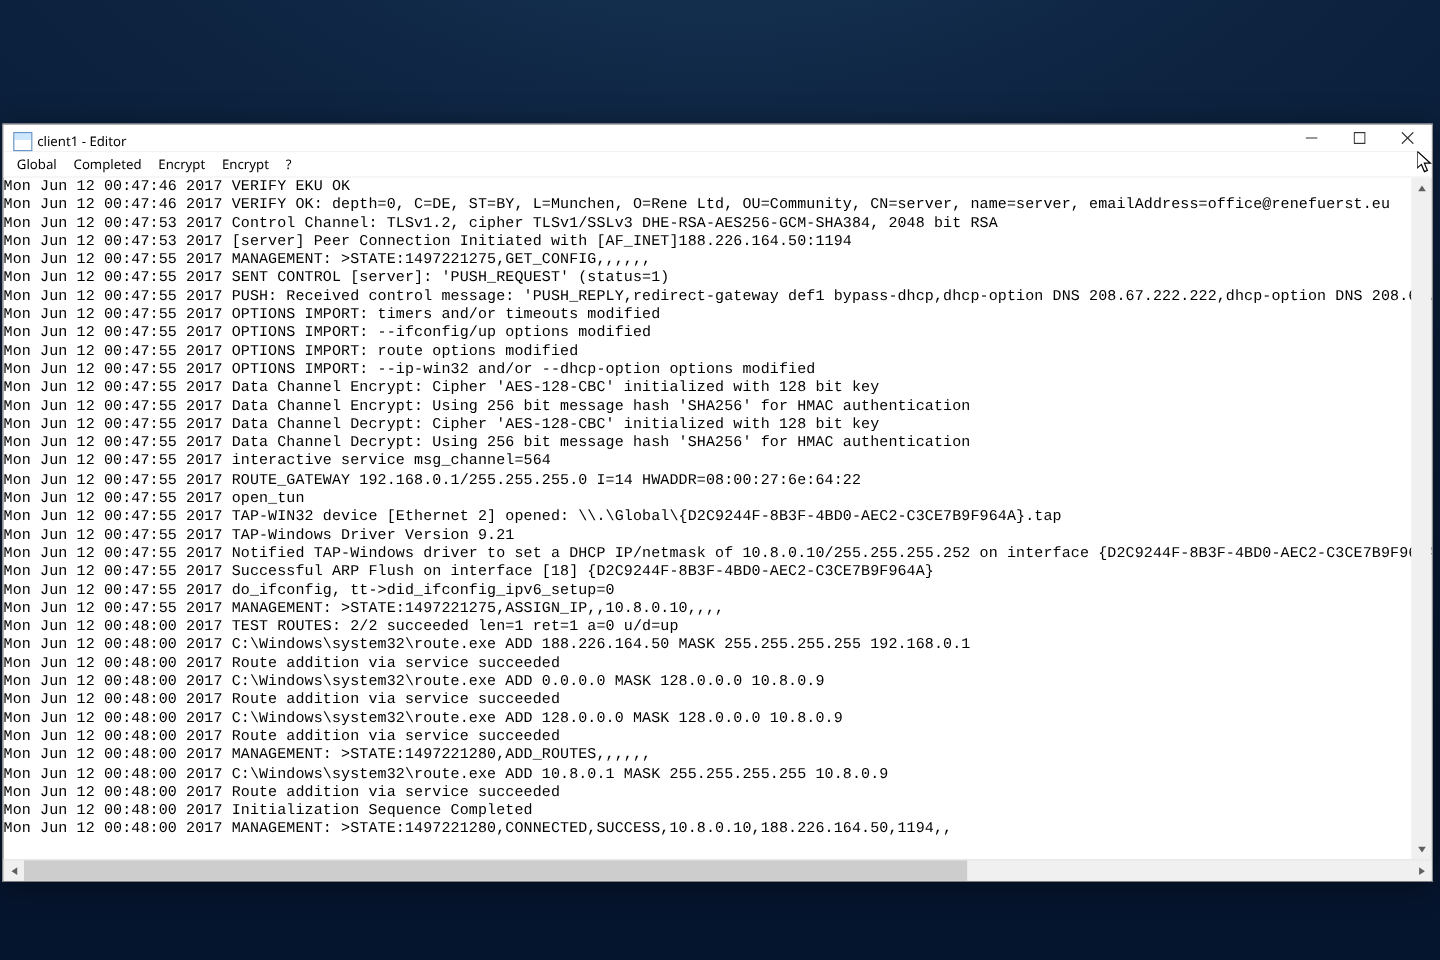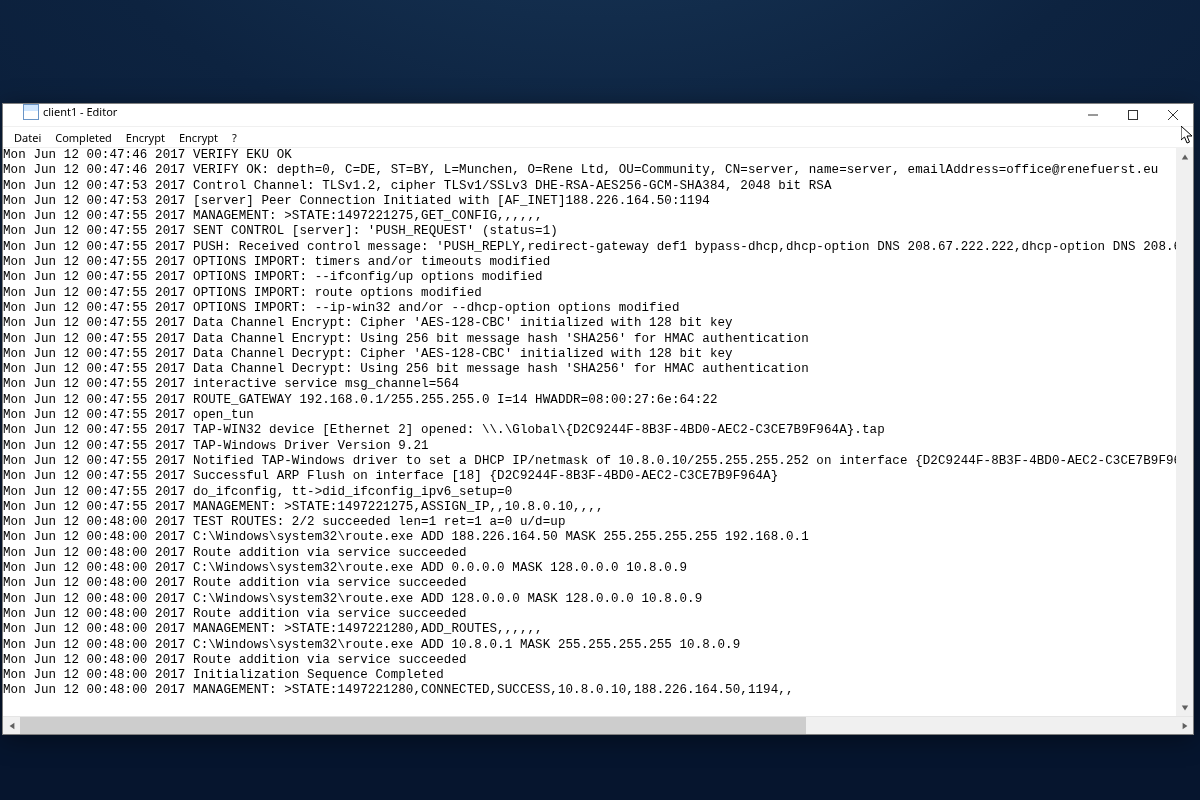--- a/index.html
+++ b/index.html
@@ -17,22 +17,22 @@
   background:#fff;
   box-shadow:0 4px 24px rgba(0,0,0,.4);
   border:1px solid #7f7f7f;
   display:flex;
   flex-direction:column;
 }
 .titlebar{
   height:22px;
   background:#fff;
   display:flex;
-  align-items:flex-start;
-  padding-left:20px;
+  align-items:flex-end;
+  padding-left:8px;
   border-bottom:1px solid #f0f0f0;
 }
 .app-icon{
   width:14px;height:14px;
   background:linear-gradient(#cfe6ff 40%,#fff 40%);
   border:1px solid #6a95c7;
   margin-right:4px;
 }
 .title-text{color:#000;flex:1;font-size:11px}
 .winbtns{display:flex;height:100%}
@@ -128,21 +128,21 @@
       <div class="winbtn close">
         <svg viewBox="0 0 10 10">
             <line x1="0" y1="0" x2="10" y2="10" stroke="currentColor" stroke-width="1"></line>
             <line x1="10" y1="0" x2="0" y2="10" stroke="currentColor" stroke-width="1"></line>
           </svg>
       </div>
     </div>
   </div>
 
   <div class="menubar">
-    <div class="menu-item">Datei</div>
+    <div class="menu-item">Global</div>
     <div class="menu-item">Completed</div>
     <div class="menu-item">Encrypt</div>
     <div class="menu-item">Encrypt</div>
     <div class="menu-item">?</div>
   </div>
 
   <div class="content">
     <div class="log" id="log">Mon Jun 12 00:47:46 2017 VERIFY EKU OK
 Mon Jun 12 00:47:46 2017 VERIFY OK: depth=0, C=DE, ST=BY, L=Munchen, O=Rene Ltd, OU=Community, CN=server, name=server, emailAddress=office@renefuerst.eu
 Mon Jun 12 00:47:53 2017 Control Channel: TLSv1.2, cipher TLSv1/SSLv3 DHE-RSA-AES256-GCM-SHA384, 2048 bit RSA

